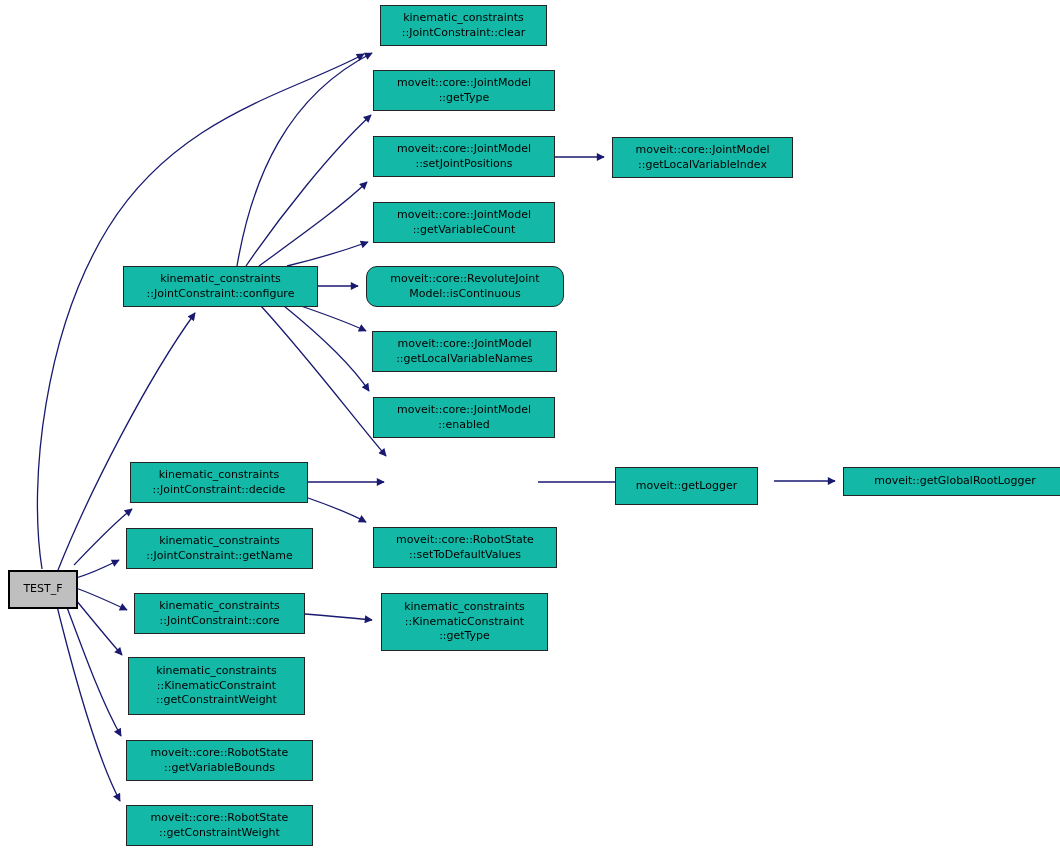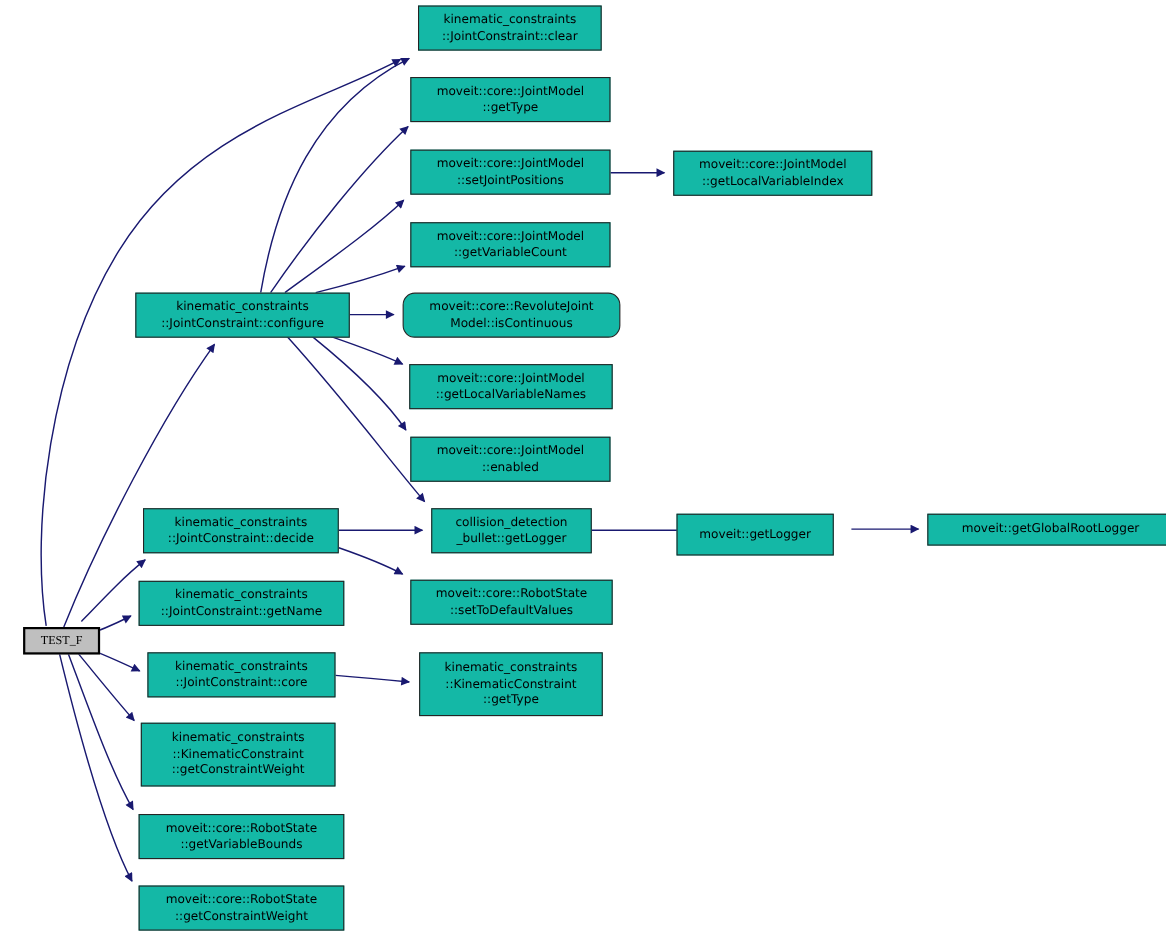--- a/index.html
+++ b/index.html
@@ -63,21 +63,21 @@
     <path class="edge" d="M 62,594 C 83,650 101,701 121,736" marker-end="url(#arrow)"></path>
     <path class="edge" d="M 54,594 C 73,672 96,756 120,801" marker-end="url(#arrow)"></path>
     <path class="edge" d="M 308,482 L 384,482" marker-end="url(#arrow)"></path>
     <path class="edge" d="M 308,498 C 331,506 351,514 366,522" marker-end="url(#arrow)"></path>
     <path class="edge" d="M 555,157 L 604,157" marker-end="url(#arrow)"></path>
     <path class="edge" d="M 538,482 L 623,482" marker-end="url(#arrow)"></path>
     <path class="edge" d="M 774,481 L 835,481" marker-end="url(#arrow)"></path>
     <path class="edge" d="M 305,614 C 331,616 352,618 372,620" marker-end="url(#arrow)"></path>
   </svg>
 
-  <div class="node root" style="left:21px;top:570px;width:70px;height:25px;font-family:Liberation Serif, serif;">
+  <div class="node root" style="left:8px;top:570px;width:70px;height:39px;">
     <span>TEST_F</span>
   </div>
 
   <div class="node" style="left:380px;top:5px;width:167px;height:41px;">
     <span>kinematic_constraints</span>
     <span>::JointConstraint::clear</span>
   </div>
 
   <div class="node" style="left:373px;top:70px;width:182px;height:41px;">
     <span>moveit::core::JointModel</span>
@@ -117,24 +117,20 @@
   <div class="node" style="left:123px;top:266px;width:195px;height:41px;">
     <span>kinematic_constraints</span>
     <span>::JointConstraint::configure</span>
   </div>
 
   <div class="node" style="left:130px;top:462px;width:178px;height:41px;">
     <span>kinematic_constraints</span>
     <span>::JointConstraint::decide</span>
   </div>
 
-  <div class="node" style="left:392px;top:462px;width:146px;height:41px;">
-    <span>collision_detection</span>
-    <span>_bullet::getLogger</span>
-  </div>
 
   <div class="node" style="left:615px;top:467px;width:143px;height:38px;">
     <span>moveit::getLogger</span>
   </div>
 
   <div class="node" style="left:843px;top:467px;width:224px;height:29px;">
     <span>moveit::getGlobalRootLogger</span>
   </div>
 
   <div class="node" style="left:126px;top:528px;width:187px;height:41px;">

